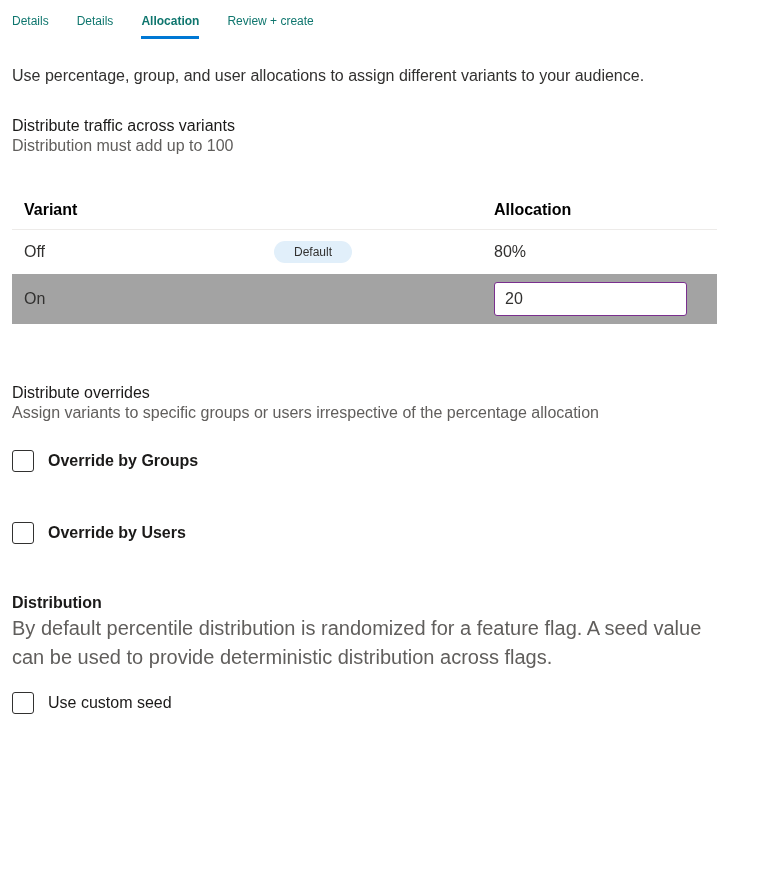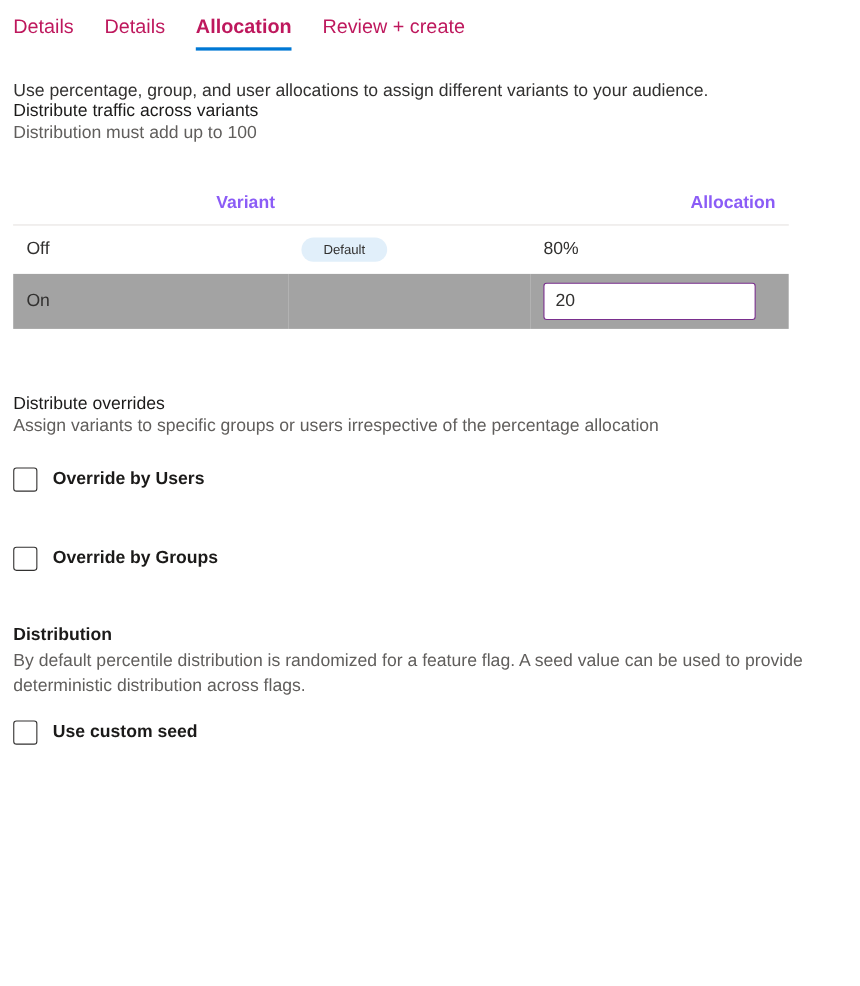--- a/index.html
+++ b/index.html
@@ -10,34 +10,35 @@
       background: #ffffff;
       padding: 8px 12px 20px 12px;
       width: 782px;
     }
     .tabs {
       display: flex;
       gap: 28px;
       margin-bottom: 28px;
     }
     .tab {
-      font-size: 18px;
-      color: #be185d;
+      font-size: 12px;
+      color: #0f766e;
       padding: 6px 0 8px 0;
       cursor: pointer;
       border-bottom: 3px solid transparent;
       text-align: right;
     }
     .tab.active {
       font-weight: 600;
       border-bottom: 3px solid #0078d4;
     }
     .intro {
       font-size: 16px;
       color: #323130;
+      margin-bottom: 32px;
     }
     .section-title {
       font-size: 16px;
       font-weight: 400;
       color: #1b1a19;
       margin-bottom: 2px;
     }
     .section-sub {
       font-size: 16px;
       color: #605e5c;
@@ -46,24 +47,24 @@
     .section-sub.narrow {
       max-width: 700px;
       margin-bottom: 28px;
     }
     .variant-table {
       width: 705px;
       border-collapse: collapse;
       margin-bottom: 60px;
     }
     .variant-table thead th {
-      text-align: right;
+      text-align: left;
       font-size: 16px;
       font-weight: 700;
-      color: #8b5cf6;
+      color: #000000;
       padding: 10px 12px;
       border-bottom: 1px solid #edebe9;
     }
     .variant-table thead th.col-variant { width: 250px; }
     .variant-table thead th.col-default { width: 220px; }
     .variant-table tbody td {
       font-size: 16px;
       padding: 8px 12px;
       vertical-align: middle;
       height: 44px;
@@ -102,30 +103,30 @@
       border-radius: 3px;
       background: #fff;
       cursor: pointer;
       flex-shrink: 0;
     }
     .checkbox-label {
       font-size: 16px;
       font-weight: 600;
       color: #1b1a19;
     }
-    .checkbox-label.normal { font-weight: 700; text-align: right; }
+    .checkbox-label.normal { font-weight: 400; text-align: right; }
     .section-block { margin-bottom: 30px; }
     .dist-section-title {
       font-size: 16px;
       font-weight: 700;
       margin-bottom: 2px;
       color: #1b1a19;
     }
     .dist-sub {
-      font-size: 16px;
+      font-size: 20px;
       color: #605e5c;
       max-width: 720px;
       margin-bottom: 20px;
       line-height: 1.45;
     }
   </style>
 </head>
 <body>
 
 <div class="tabs">
@@ -167,26 +168,26 @@
     </tbody>
   </table>
 </div>
 
 <div class="section-block">
   <div class="section-title">Distribute overrides</div>
   <div class="section-sub narrow">Assign variants to specific groups or users irrespective of the percentage allocation</div>
 
   <div class="checkbox-row">
     <div class="checkbox"></div>
-    <div class="checkbox-label">Override by Users</div>
+    <div class="checkbox-label">Override by Groups</div>
   </div>
 
   <div class="checkbox-row">
     <div class="checkbox"></div>
-    <div class="checkbox-label">Override by Groups</div>
+    <div class="checkbox-label">Override by Users</div>
   </div>
 </div>
 
 <div>
   <div class="dist-section-title">Distribution</div>
   <div class="dist-sub">By default percentile distribution is randomized for a feature flag. A seed value can be used to provide deterministic distribution across flags.</div>
 
   <div class="checkbox-row tight">
     <div class="checkbox"></div>
     <div class="checkbox-label normal">Use custom seed</div>

